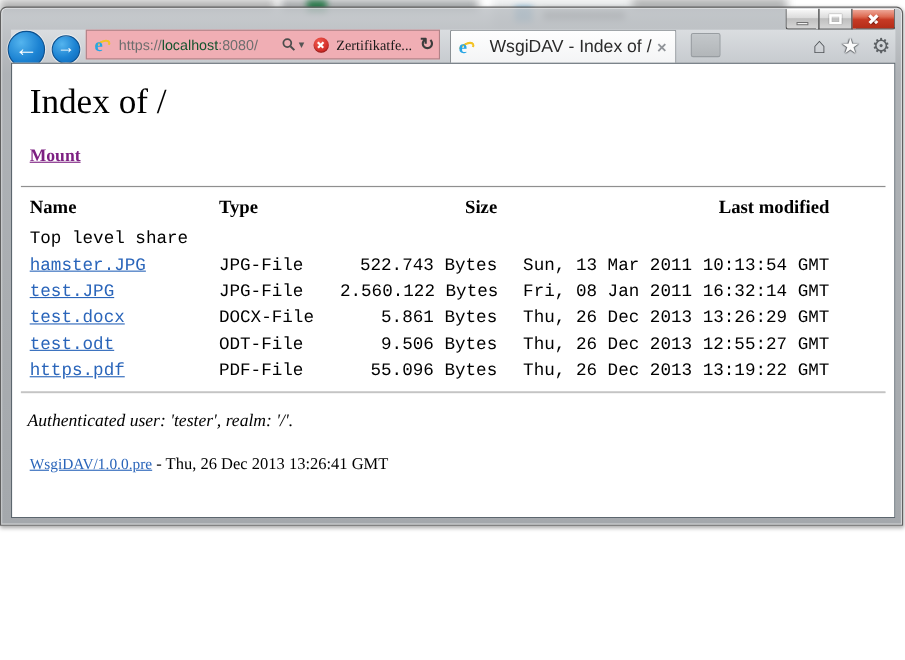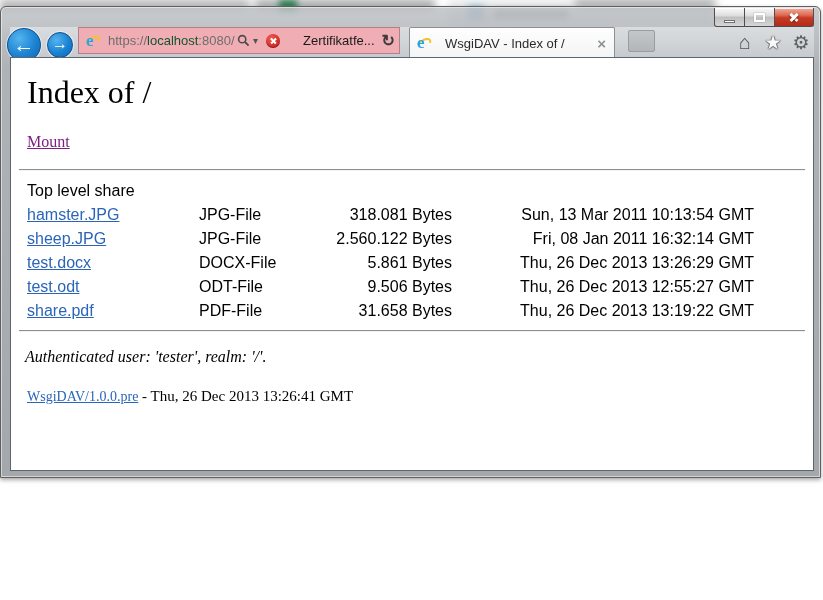--- a/index.html
+++ b/index.html
@@ -63,54 +63,54 @@
   .url { flex:1 1 auto; white-space:nowrap; overflow:hidden; color:#6e6e6e; }
   .url .host { color:#14532d; }
   .addr-icons { display:flex; align-items:center; flex:0 0 auto; gap:3px; }
   .search-icon svg { display:block; }
   .caret { color:#555; font-size:10px; margin-right:5px; cursor:pointer; }
   .cert-badge { width:14px; height:14px; border-radius:50%; background:radial-gradient(circle at 35% 30%, #ef5a4e, #c31414);
                 position:relative; flex:0 0 auto; cursor:pointer; box-shadow:inset 0 -1px 1px rgba(0,0,0,.3); }
   .cert-badge::before, .cert-badge::after { content:""; position:absolute; left:3.5px; top:6.2px; width:7px; height:1.7px; background:#fff; }
   .cert-badge::before { transform:rotate(45deg); }
   .cert-badge::after { transform:rotate(-45deg); }
-  .cert-label { color:#1a1a1a; margin:0 4px 0 20px; white-space:nowrap; cursor:pointer; }
+  .cert-label { color:#1a1a1a; margin:0 4px 0 4px; white-space:nowrap; cursor:pointer;font-family:Liberation Serif, serif; }
   .refresh { color:#3c3c3c; font-size:16px; font-weight:bold; cursor:pointer; line-height:1; }
 
   .tab { position:absolute; left:408px; top:20px; width:206px; height:31px;
          background:linear-gradient(#fefefe, #f3f4f5); border:1px solid #8b9094; border-bottom:none;
          border-radius:2px 2px 0 0; display:flex; align-items:center; padding:0 6px; cursor:pointer; }
-  .tab-title { flex:1 1 auto; font-size:13px; color:#2b2b2b; white-space:nowrap; overflow:hidden; margin-left:6px; }
+  .tab-title { flex:1 1 auto; font-size:16px; color:#2b2b2b; white-space:nowrap; overflow:hidden; margin-left:6px; }
   .tab-close { color:#8f9398; font-size:15px; font-weight:bold; cursor:pointer; padding:0 2px; }
 
   .newtab-btn { position:absolute; left:627px; top:23px; width:27px; height:22px;
                 background:linear-gradient(#c3c7ca, #b2b6b9); border:1px solid #989da1; border-radius:2px; cursor:pointer; }
 
   .tool-icon { position:absolute; top:23px; width:26px; height:24px; display:flex; align-items:center;
                justify-content:center; cursor:pointer; color:#4f5357; }
   .home-btn { left:731px; font-size:20px; }
   .star-btn { left:759px; font-size:19px; color:#fafafa; text-shadow:0 0 1px #6f7377, 0 1px 1px #6f7377, 1px 0 1px #6f7377, -1px 0 1px #6f7377; }
   .gear-btn { left:787px; font-size:19px; color:#5c6064; }
 
   
   .viewport { position:absolute; left:9px; top:50px; width:804px; height:414px;
               background:#fff; border:1px solid #5c666e; overflow:hidden;
               font-family:"Liberation Serif", serif; font-size:16px; color:#000; padding:0 8px; }
   .viewport a { text-decoration:underline; cursor:pointer; }
 
   h1.page-title { font-size:32px; font-weight:normal; margin:16px 0 0 8px; font-family:"Liberation Serif", serif; }
   .mount-line { margin:22px 0 0 8px; }
-  .mount-line a { color:#7d2082; }
+  .mount-line a { color:#7d2082;font-weight:bold; }
   hr.rule { border:none; border-top:1px solid #8f8f8f; border-bottom:1px solid #f2f2f2; margin:18px 0 0 0; }
 
   table.listing { border-collapse:collapse; margin:8px 0 0 8px; table-layout:fixed; width:727px; }
   table.listing th { font-family:"Liberation Serif", serif; font-size:17px; font-weight:bold;
                      text-align:left; padding:0 0 6px 0; height:22px; }
   table.listing th.num, table.listing td.num { text-align:right; }
-  table.listing td { font-family:Liberation Sans, sans-serif; font-size:16px; height:24px;
+  table.listing td { font-family:Liberation Mono, monospace; font-size:16px; height:24px;
                      white-space:nowrap; padding:0; }
   col.c-name { width:172px; } col.c-type { width:110px; } col.c-size { width:143px; } col.c-mod { width:302px; }
   td.name a { color:#2a65ba;margin-top:11px; }
   hr.rule2 { border:none; border-top:1px solid #8f8f8f; border-bottom:1px solid #f2f2f2; margin:7px 0 0 0; }
 
   .auth-line { margin:16px 0 0 6px; font-size:16px;font-style:italic; }
   .server-line { margin:22px 0 0 8px; font-size:15px; }
   .server-line a { color:#2a65ba; font-size:14px;text-align:center; }
 </style>
 </head>
@@ -200,51 +200,57 @@
       <hr class="rule">
 
       <table class="listing">
         <colgroup>
             <col class="c-name">
             <col class="c-type">
             <col class="c-size">
             <col class="c-mod">
           </colgroup>
         <tbody>
+            <tr>
+          <th>Name</th>
+          <th>Type</th>
+          <th class="num">Size</th>
+          <th class="num">Last modified</th>
+        </tr>
         <tr>
           <td colspan="4">Top level share</td>
         </tr>
         <tr>
           <td class="name"><a>hamster.JPG</a></td>
           <td>JPG-File</td>
-          <td class="num">318.081 Bytes</td>
+          <td class="num">522.743 Bytes</td>
           <td class="num">Sun, 13 Mar 2011 10:13:54 GMT</td>
         </tr>
         <tr>
-          <td class="name"><a>sheep.JPG</a></td>
+          <td class="name"><a>test.JPG</a></td>
           <td>JPG-File</td>
           <td class="num">2.560.122 Bytes</td>
           <td class="num">Fri, 08 Jan 2011 16:32:14 GMT</td>
         </tr>
         <tr>
           <td class="name"><a>test.docx</a></td>
           <td>DOCX-File</td>
           <td class="num">5.861 Bytes</td>
           <td class="num">Thu, 26 Dec 2013 13:26:29 GMT</td>
         </tr>
         <tr>
           <td class="name"><a>test.odt</a></td>
           <td>ODT-File</td>
           <td class="num">9.506 Bytes</td>
           <td class="num">Thu, 26 Dec 2013 12:55:27 GMT</td>
         </tr>
         <tr>
-          <td class="name"><a>share.pdf</a></td>
+          <td class="name"><a>https.pdf</a></td>
           <td>PDF-File</td>
-          <td class="num">31.658 Bytes</td>
+          <td class="num">55.096 Bytes</td>
           <td class="num">Thu, 26 Dec 2013 13:19:22 GMT</td>
         </tr>
       </tbody>
         </table>
 
       <hr class="rule2">
 
       <p class="auth-line">Authenticated user: 'tester', realm: '/'.</p>
 
       <p class="server-line">

